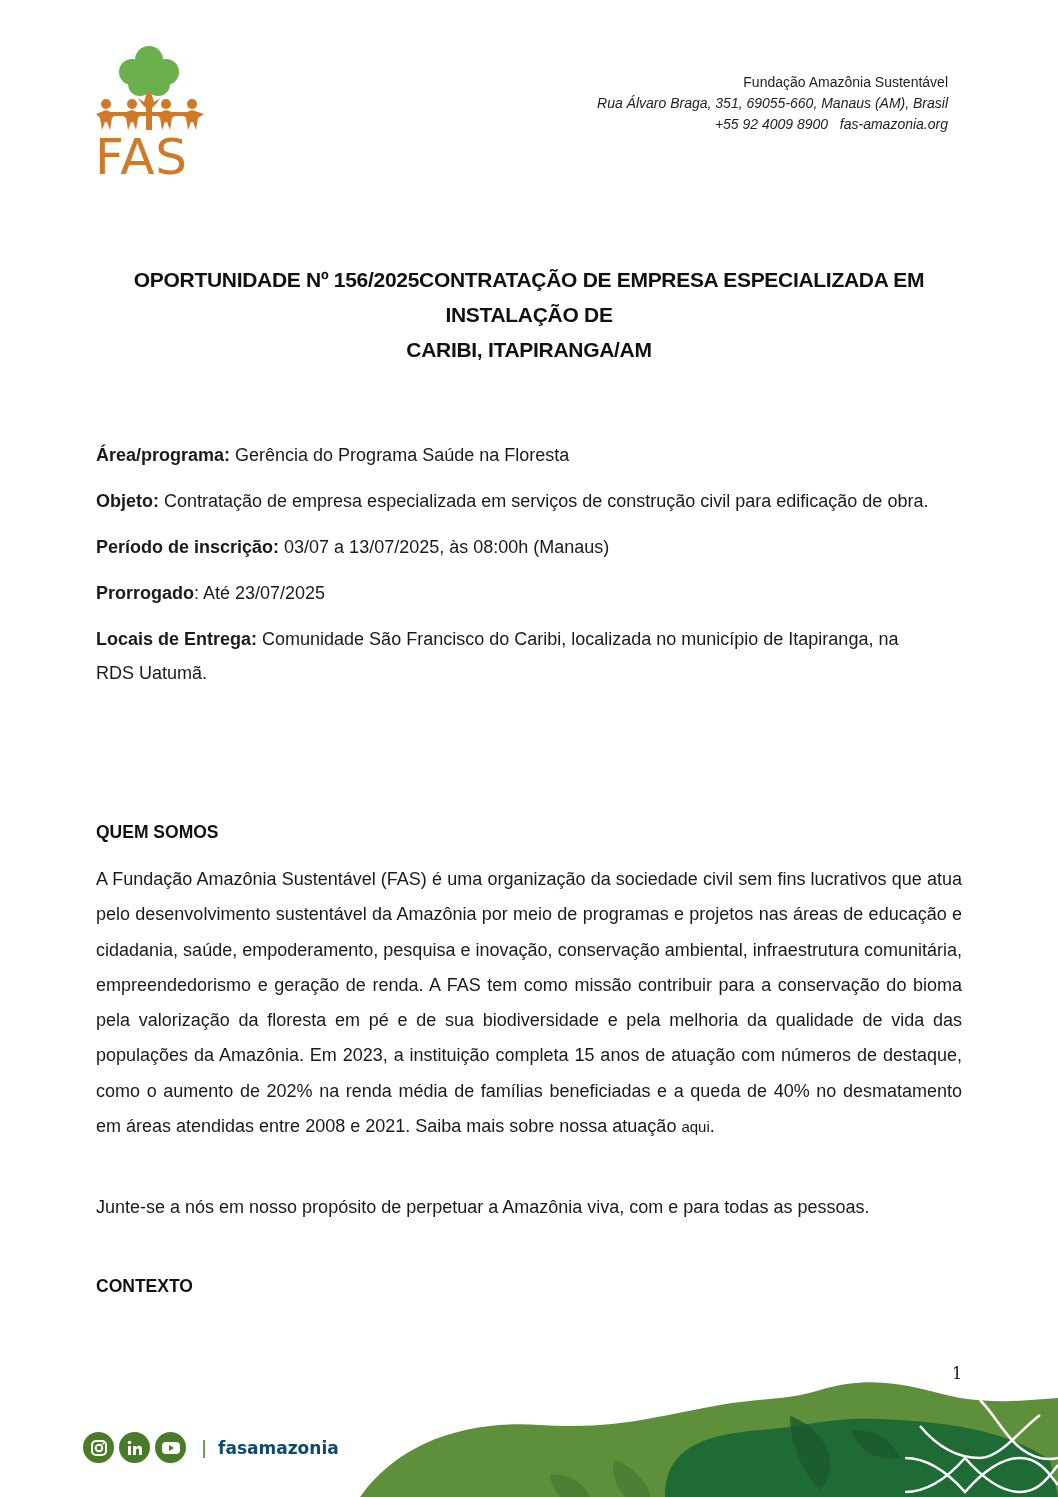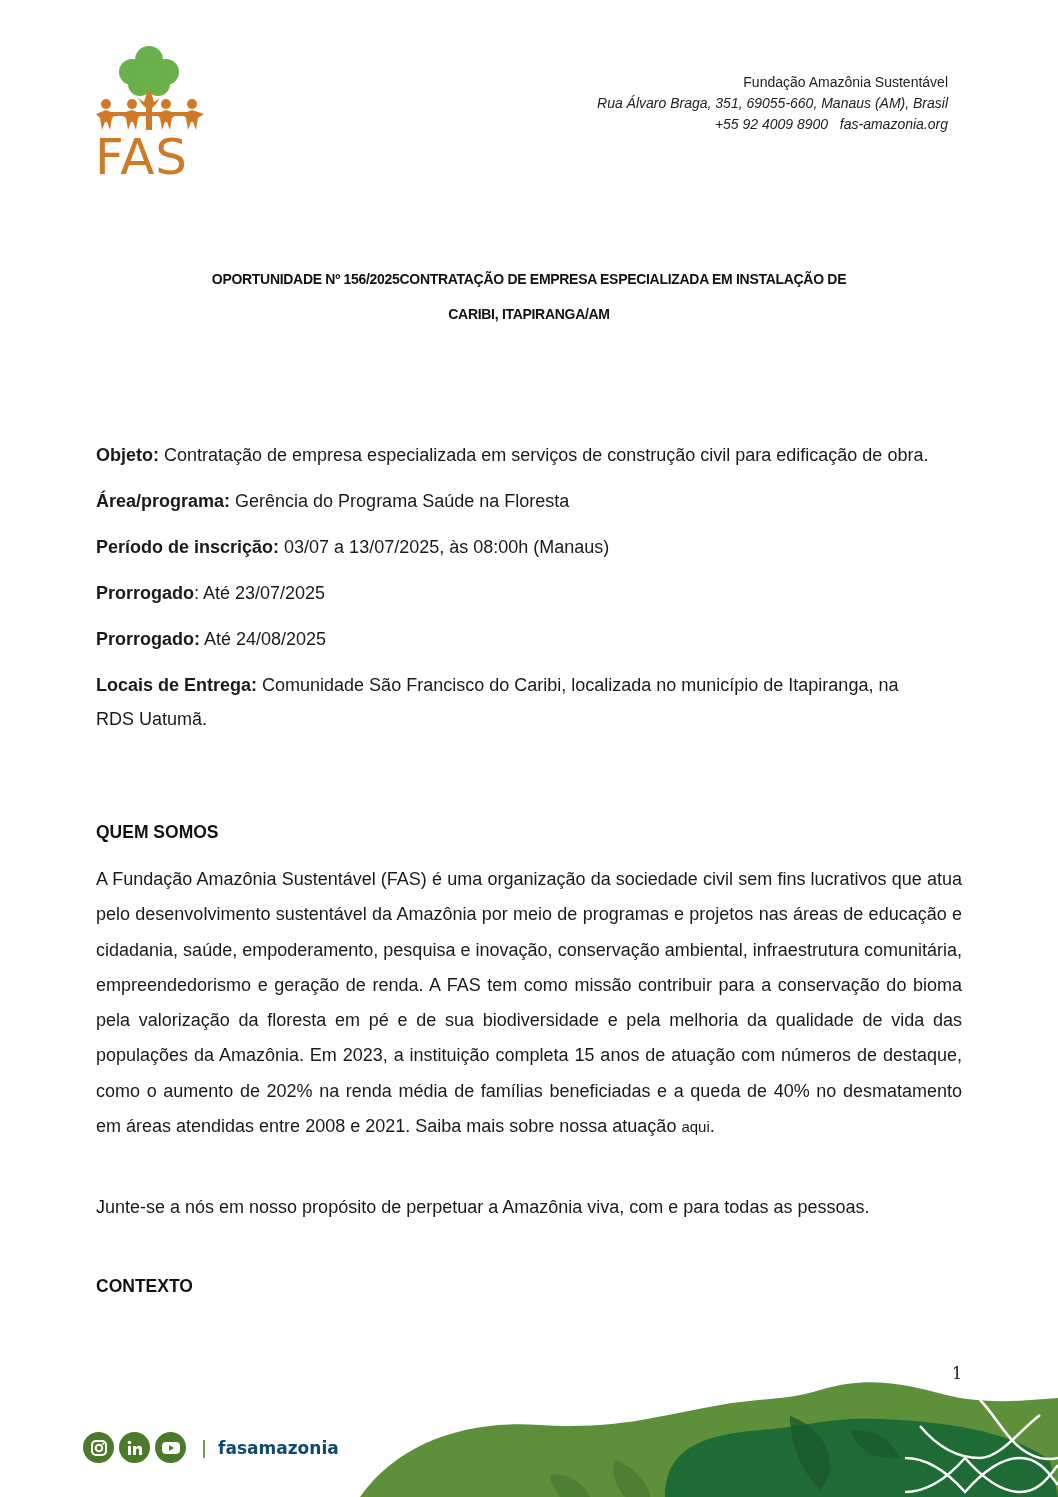--- a/index.html
+++ b/index.html
@@ -5,21 +5,21 @@
   html, body { margin: 0; padding: 0; background: #ffffff; }
   body { width: 1058px; height: 1497px; position: relative; overflow: hidden;
          font-family: "Liberation Sans", "DejaVu Sans", sans-serif; color: #1a1a1a; }
   .logo { position: absolute; left: 92px; top: 42px; width: 116px; height: 145px; }
   .logo-text { position: absolute; left: 95px; top: 132px; font-family: "DejaVu Sans", sans-serif;
                font-size: 50px; font-weight: normal; color: #d07a28; letter-spacing: 1px; line-height: 50px; }
   .header-contact { position: absolute; right: 110px; top: 72px; text-align: right;
                     font-family: Liberation Sans, sans-serif; font-size: 14px; line-height: 21px; color: #222; }
   .header-contact .addr, .header-contact .phone { font-style: italic; }
   .doc-title { position: absolute; left: 100px; right: 100px; top: 262px; text-align: center;
-               font-family: "Liberation Sans", sans-serif; font-weight: bold; font-size: 14px;
+               font-family: "Liberation Sans", sans-serif; font-weight: bold; font-size: 21px;
                line-height: 35px; letter-spacing: -0.3px; color: #111; }
   .content { position: absolute; left: 96px; width: 866px; top: 438px;
              font-family: "Liberation Sans", sans-serif; font-size: 18px; color: #1a1a1a; }
   .field { margin: 0 0 12px 0; line-height: 34px; }
   .field b { font-weight: bold; }
   .section-heading { position: absolute; left: 96px; font-family: "Liberation Sans", sans-serif;
                      font-weight: bold; font-size: 17.5px; color: #111; }
   .paragraph { position: absolute; left: 96px; width: 866px; font-family: "Liberation Sans", sans-serif;
                font-size: 18px; line-height: 35.3px; text-align: justify; color: #1a1a1a; }
   .paragraph .link { font-size: 15px; }
@@ -72,25 +72,24 @@
     <span>fas-amazonia.org</span>
   </div>
 </div>
 
 <div class="doc-title">
   <div>OPORTUNIDADE Nº 156/2025CONTRATAÇÃO DE EMPRESA ESPECIALIZADA EM INSTALAÇÃO DE</div>
   <div>CARIBI, ITAPIRANGA/AM</div>
 </div>
 
 <div class="content">
+  <p class="field"><b>Área/programa:</b><span> Gerência do Programa Saúde na Floresta</span></p>
   <p class="field"><b>Objeto:</b><span> Contratação de empresa especializada em serviços de construção civil para edificação de obra.</span></p>
-  <p class="field"><b>Área/programa:</b><span> Gerência do Programa Saúde na Floresta</span></p>
   <p class="field"><b>Período de inscrição:</b><span> 03/07 a 13/07/2025, às 08:00h (Manaus)</span></p>
   <p class="field"><b>Prorrogado</b><span>: Até 23/07/2025</span></p>
-  <p class="field"><b>Prorrogado:</b><span> Até 24/08/2025</span></p>
   <p class="field" style="width:845px"><b>Locais de Entrega:</b><span> Comunidade São Francisco do Caribi, localizada no município de Itapiranga, na RDS Uatumã.</span></p>
 </div>
 
 <div class="section-heading" style="top:822px">QUEM SOMOS</div>
 <div class="paragraph" style="top:862px"><span>A Fundação Amazônia Sustentável (FAS) é uma organização da sociedade civil sem fins lucrativos que atua pelo desenvolvimento sustentável da Amazônia por meio de programas e projetos nas áreas de educação e cidadania, saúde, empoderamento, pesquisa e inovação, conservação ambiental, infraestrutura comunitária, empreendedorismo e geração de renda. A FAS tem como missão contribuir para a conservação do bioma pela valorização da floresta em pé e de sua biodiversidade e pela melhoria da qualidade de vida das populações da Amazônia. Em 2023, a instituição completa 15 anos de atuação com números de destaque, como o aumento de 202% na renda média de famílias beneficiadas e a queda de 40% no desmatamento em áreas atendidas entre 2008 e 2021. Saiba mais sobre nossa atuação </span><span class="link">aqui</span><span>.</span></div>
 <div class="paragraph" style="top:1190px">Junte-se a nós em nosso propósito de perpetuar a Amazônia viva, com e para todas as pessoas.</div>
 
 <div class="section-heading" style="top:1276px">CONTEXTO</div>
 
 <div class="page-number">1</div>

